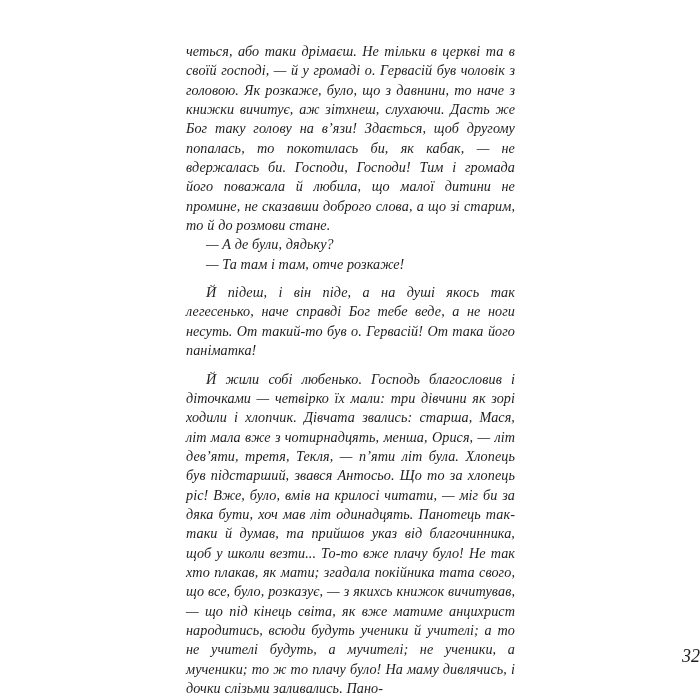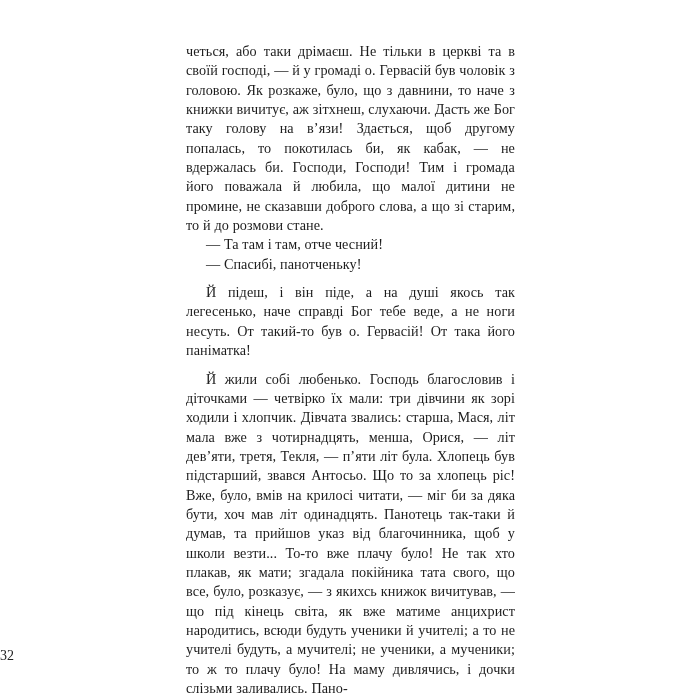--- a/index.html
+++ b/index.html
@@ -13,20 +13,21 @@
     font-family: "Liberation Serif", "DejaVu Serif", serif;
     color: #1c1c1c;
     overflow: hidden;
   }
 
   .page {
     position: relative;
     width: 700px;
     height: 584px;
     box-sizing: border-box;
+    font-style: italic;
   }
 
   .text-column {
     position: absolute;
     left: 186px;
     top: 42px;
     width: 329px;
   }
 
   .para {
@@ -59,43 +60,43 @@
     text-align: left;
     text-indent: 20px;
     letter-spacing: 0.005em;
   }
 
   .folio {
     position: absolute;
     left: 0;
     top: 648px;
     width: 700px;
-    text-align: left;
-    font-size: 14px;
+    text-align: right;
+    font-size: 18px;
     line-height: 16px;
     color: #222222;
     font-family: "Liberation Serif", "DejaVu Serif", serif;
   }
 </style>
 </head>
 <body>
 
 <div class="page">
 
   <div class="text-column">
 
     <p class="para continued">четься, або таки дрімаєш. Не тільки в церкві та в своїй господі, — й у громаді о. Гервасій був чоловік з головою. Як розкаже, було, що з давнини, то наче з книжки вичитує, аж зітхнеш, слухаючи. Дасть же Бог таку голову на в’язи! Здається, щоб другому попалась, то покотилась би, як кабак, — не вдержалась би. Господи, Господи! Тим і громада його поважала й любила, що малої дитини не промине, не сказавши доброго слова, а що зі старим, то й до розмови стане.</p>
 
+    <p class="dialogue">— А де були, дядьку?</p>
 
-    <p class="dialogue">— Та там і там, отче чесний!</p>
+    <p class="dialogue">— Та там і там, отче розкаже!</p>
 
 
 
 
-    <p class="dialogue">— Спасибі, панотченьку!</p>
 
     <p class="para indented">Й підеш, і він піде, а на душі якось так легесенько, наче справді Бог тебе веде, а не ноги несуть. От такий-то був о. Гервасій! От така його паніматка!</p>
 
     <p class="para indented">Й жили собі любенько. Господь благословив і діточками — четвірко їх мали: три дівчини як зорі ходили і хлопчик. Дівчата звались: старша, Мася, літ мала вже з чотирнадцять, менша, Орися, — літ дев’яти, третя, Текля, — п’яти літ була. Хлопець був підстарший, звався Антосьо. Що то за хлопець ріс! Вже, було, вмів на крилосі читати, — міг би за дяка бути, хоч мав літ одинадцять. Панотець так-таки й думав, та прийшов указ від благочинника, щоб у школи везти... То-то вже плачу було! Не так хто плакав, як мати; згадала покійника тата свого, що все, було, розказує, — з якихсь книжок вичитував, — що під кінець світа, як вже матиме анцихрист народитись, всюди будуть ученики й учителі; а то не учителі будуть, а мучителі; не ученики, а мученики; то ж то плачу було! На маму дивлячись, і дочки слізьми заливались. Пано-</p>
 
   </div>
 
   <div class="folio">32</div>
 
 </div>

